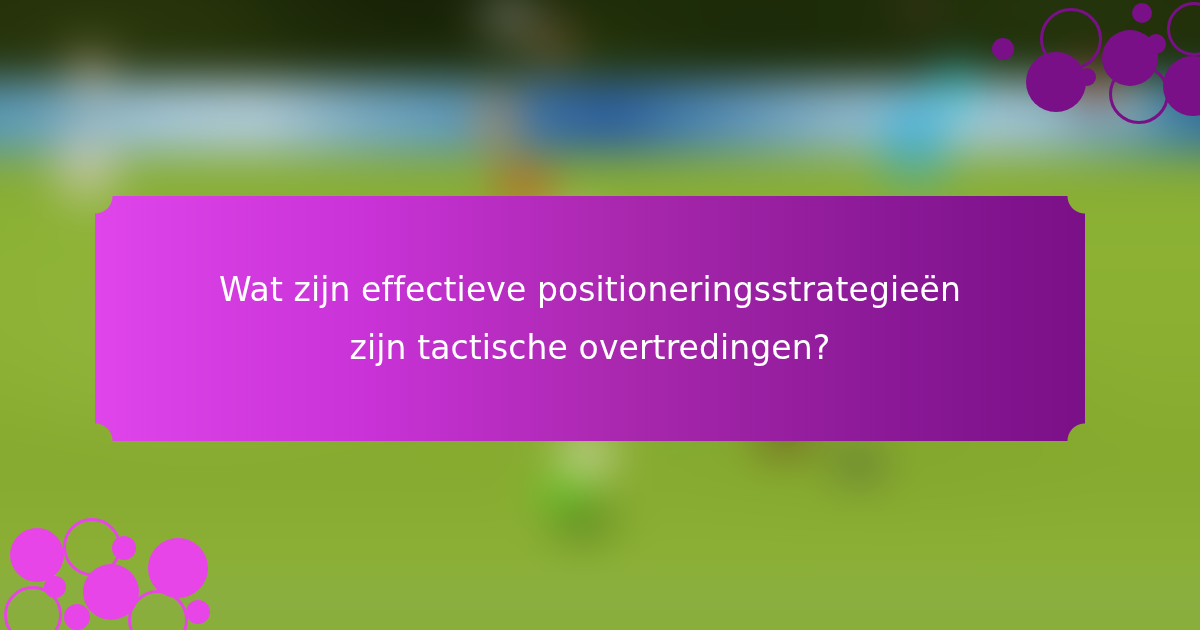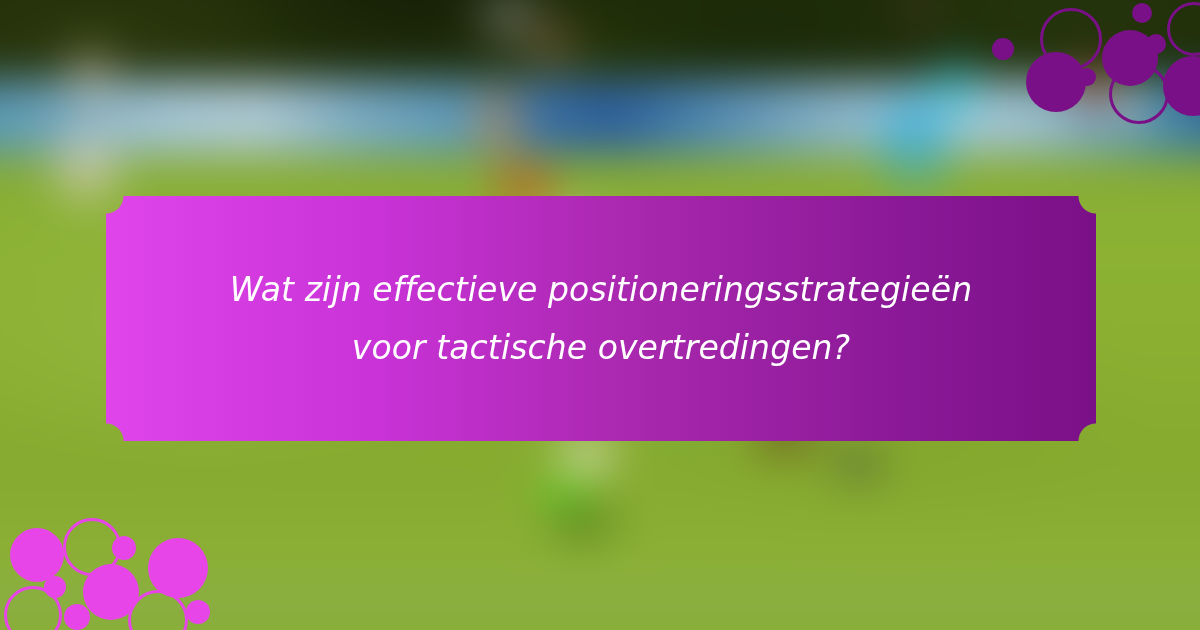--- a/index.html
+++ b/index.html
@@ -109,22 +109,22 @@
 
   
   .bubbles { position:absolute; pointer-events:none; }
   .bubbles-tr { right:0; top:0; width:220px; height:140px; }
   .bubbles-bl { left:0; bottom:0; width:250px; height:140px; }
   .bub { position:absolute; border-radius:50%; }
 
   
   .banner-wrap {
     position:absolute;
-    left:106px; top:196px;
-    width:990px; height:245px;font-style:italic;
+    left:95px; top:196px;
+    width:990px; height:245px;
   }
   .banner {
     position:absolute; inset:0;
     background:linear-gradient(90deg,#DF45EA 0%, #C832D6 28%, #A727AC 55%, #8D1A99 78%, #7A1087 100%);
     -webkit-mask-image:
        radial-gradient(circle 17px at 0 0,     transparent 17px, #000 18px),
        radial-gradient(circle 17px at 100% 0,  transparent 17px, #000 18px),
        radial-gradient(circle 17px at 0 100%,  transparent 17px, #000 18px),
        radial-gradient(circle 17px at 100% 100%, transparent 17px, #000 18px);
     -webkit-mask-composite: source-in;
@@ -193,18 +193,18 @@
       <div class="bub" style="left: 128px; top: 100px; width: 60px; height: 60px; border: 3px solid rgb(232, 69, 232);"></div>
       <div class="bub" style="left: 64px; top: 114px; width: 26px; height: 26px; background: rgb(232, 69, 232);"></div>
       <div class="bub" style="left: 186px; top: 110px; width: 24px; height: 24px; background: rgb(232, 69, 232);"></div>
     </div>
 
   <div class="banner-wrap">
     <div class="banner"></div>
     <div class="banner-inner">
       <div class="headline">
         <span>Wat zijn effectieve positioneringsstrategieën</span><br>
-        <span>voor tactische overtredingen?</span>
+        <span>zijn tactische overtredingen?</span>
       </div>
     </div>
   </div>
 
 </div>
 
 </body></html>

